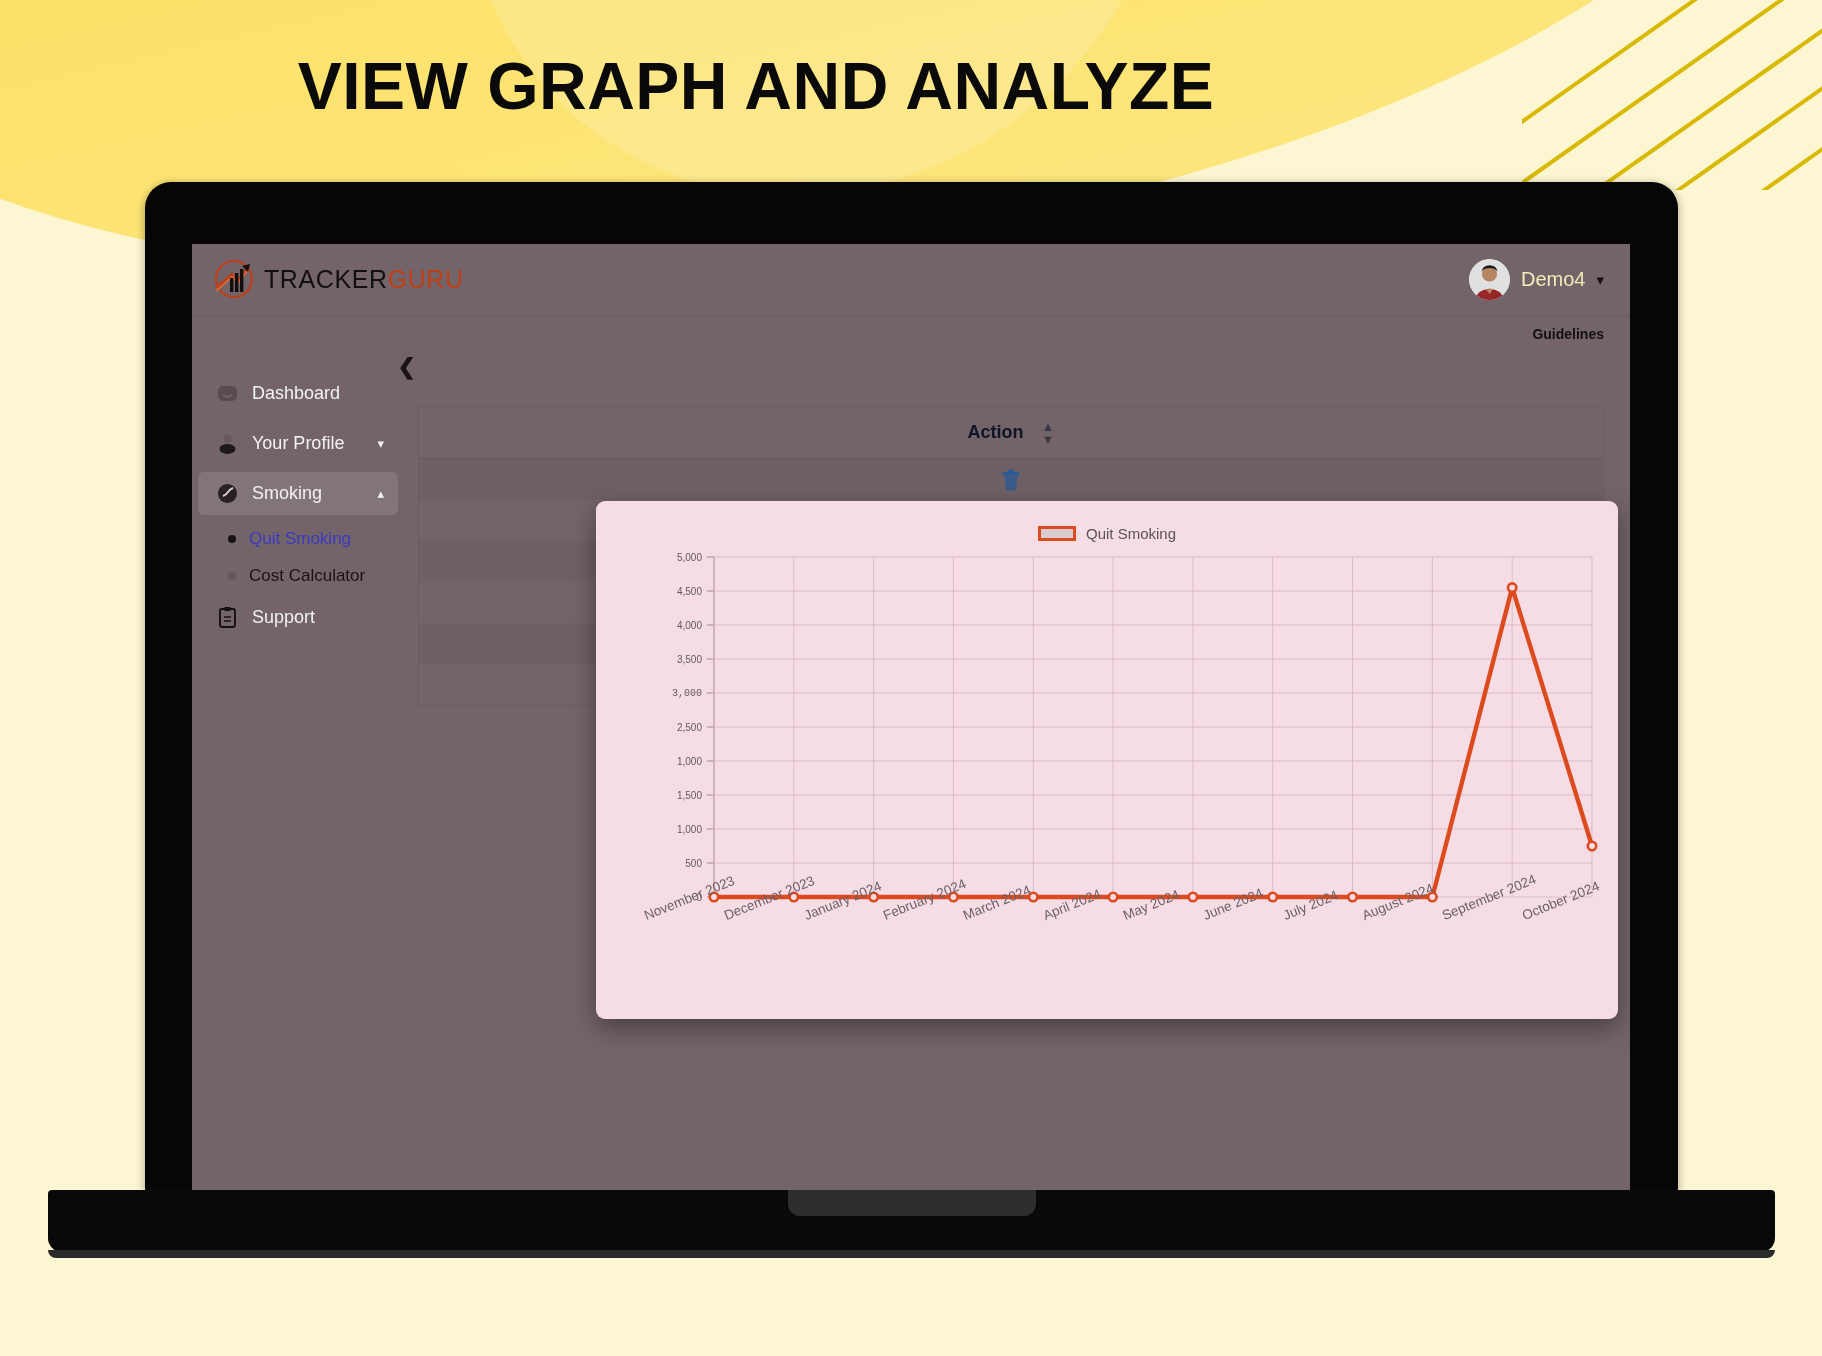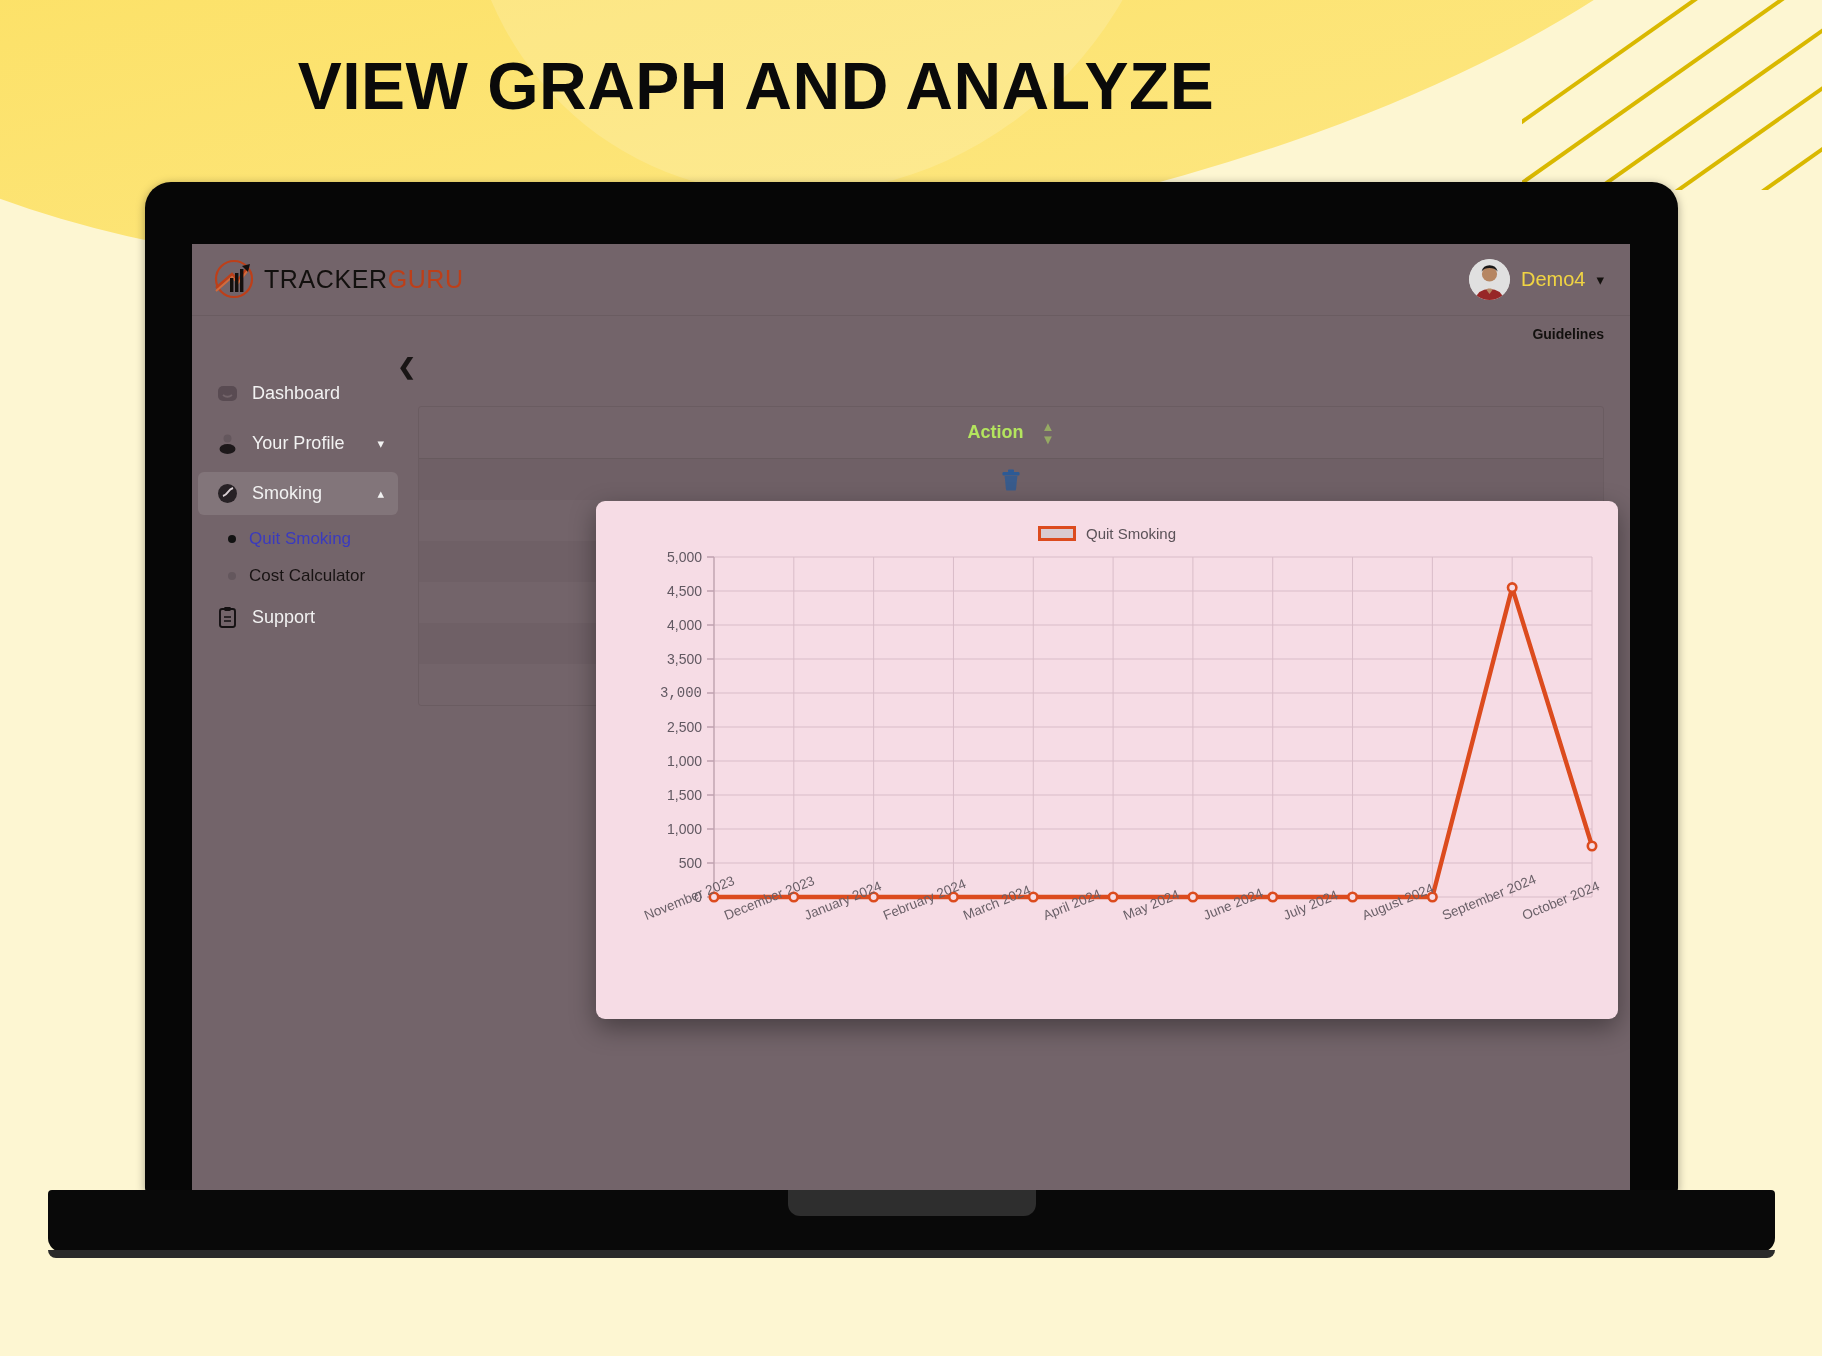--- a/index.html
+++ b/index.html
@@ -119,21 +119,21 @@
     color: #14110F;
   }
   .brand-text .guru { color: #C8431B; }
 
   .user-chip { display: flex; align-items: center; gap: 11px; }
   .avatar {
     width: 41px; height: 41px; border-radius: 50%;
     background: #E8E8E8; overflow: hidden;
     display: flex; align-items: flex-end; justify-content: center;
   }
-  .user-name { font-size: 20px; color: #fde047; }
+  .user-name { font-size: 20px; color: #fef9c3; }
   .caret { font-size: 15px; color: #15120F; }
 
   .app-subbar {
     display: flex; justify-content: flex-end;
     padding: 10px 26px 0 0;
     font-size: 14px; font-weight: bold; color: #14110F;
   }
 
   .app-body { display: flex; height: 790px; }
 
@@ -180,21 +180,21 @@
     border: 1px solid rgba(0,0,0,0.08);
     border-radius: 3px;
     overflow: hidden;
   }
   .table-head {
     display: flex; height: 52px; align-items: center;
     border-bottom: 1px solid rgba(0,0,0,0.1);
   }
   .th {
     flex: 1; text-align: center;
-    font-size: 18px; font-weight: bold; color: #bef264;
+    font-size: 18px; font-weight: bold; color: #0f172a;
     display: flex; align-items: center; justify-content: center; gap: 18px;
   }
   .sort-ico { font-size: 13px; opacity: .55; line-height: 1; }
   .trow {
     display: flex; height: 41px; align-items: center;
     justify-content: center;
   }
   .trow:nth-child(odd) { background: rgba(0,0,0,0.035); }
   .trash {
     width: 20px; height: 22px;
@@ -229,21 +229,21 @@
   .legend-label { font-size: 15px; color: #5B5258; }
 
   .plot {
     position: absolute;
     left: 0; top: 0; width: 100%; height: 100%;
   }
 
   .axis-y-label {
     position: absolute;
     right: 0;
-    font-size: 14px; color: #615861;
+    font-size: 10px; color: #615861;
     text-align: right;
     transform: translateY(-50%);
     white-space: nowrap;
   }
   .y-labels {
     position: absolute; left: 40px; top: 0; width: 66px; height: 100%;
   }
   .x-label {
     position: absolute;
     font-size: 13.5px; color: #6A6068;

